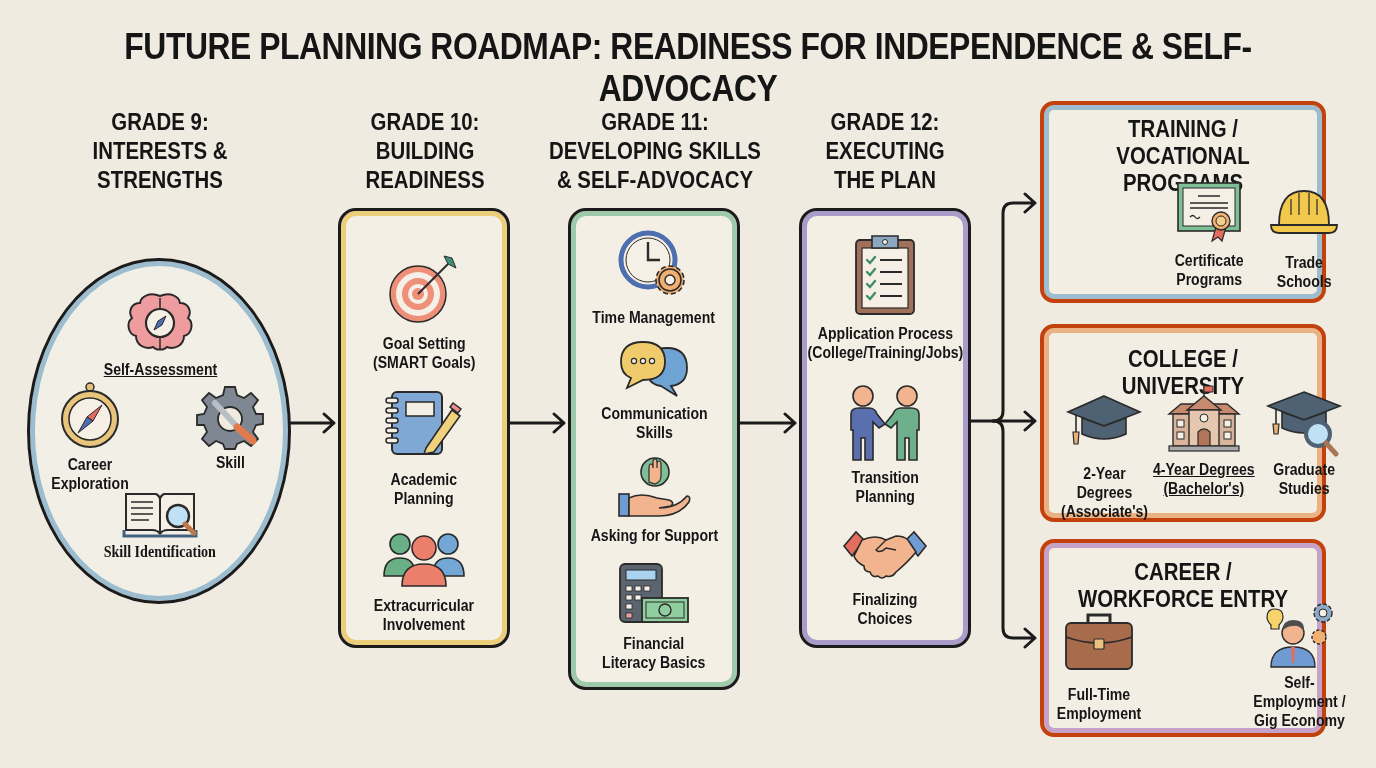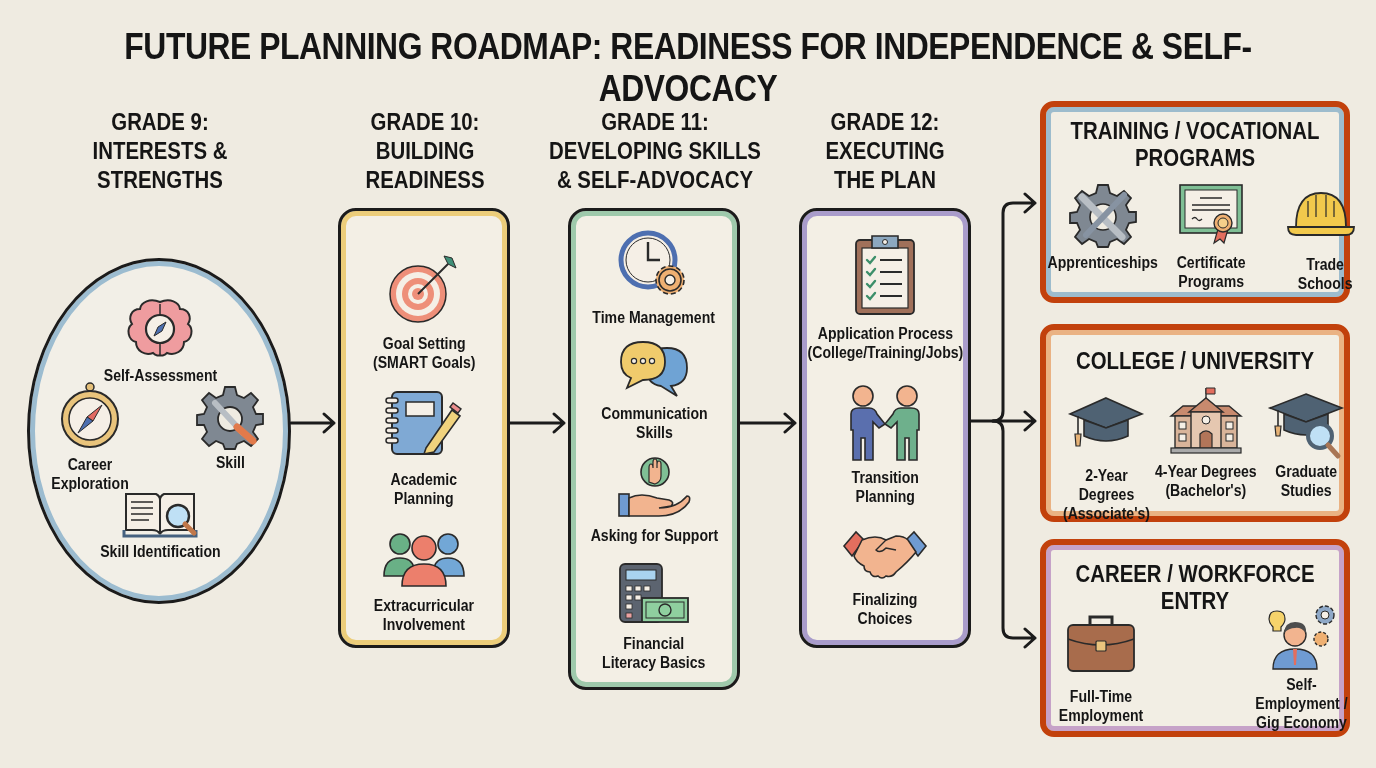--- a/index.html
+++ b/index.html
@@ -15,21 +15,21 @@
   .lbl { font-weight: 700; font-size: 16px; line-height: 19px; text-align: center; transform: scaleX(0.88); transform-origin: center; white-space: nowrap; }
 
   .oval { position: absolute; left: 27px; top: 258px; width: 264px; height: 346px; border-radius: 50%;
     border: 3px solid #1b1b1b; box-shadow: inset 0 0 0 5px #9cbcd0; background: #f2efe7; }
 
   .col { position: absolute; border: 3px solid #1b1b1b; border-radius: 18px; background: #f3efe5; }
   .col.g10 { left: 338px; top: 208px; width: 172px; height: 440px; box-shadow: inset 0 0 0 5px #eccd7a; }
   .col.g11 { left: 568px; top: 208px; width: 172px; height: 482px; box-shadow: inset 0 0 0 5px #9ec9ab; }
   .col.g12 { left: 799px; top: 208px; width: 172px; height: 440px; box-shadow: inset 0 0 0 5px #a99ccb; }
 
-  .outbox { position: absolute; left: 1040px; width: 310px; border: 6px solid #c2410c; border-radius: 14px; background: #f2eee4; }
+  .outbox { position: absolute; left: 1040px; width: 286px; border: 4px solid #c2410c; border-radius: 14px; background: #f2eee4; }
   .outbox.training { top: 101px; height: 202px; box-shadow: inset 0 0 0 5px #9dbccd; }
   .outbox.college { top: 324px; height: 198px; box-shadow: inset 0 0 0 5px #eab283; }
   .outbox.career { top: 539px; height: 198px; box-shadow: inset 0 0 0 5px #c6a2c8; }
   .outbox .ohead { position: absolute; left: 0; width: 100%; text-align: center; font-weight: 700; font-size: 24px; line-height: 27px;
     transform: scaleX(0.85); transform-origin: center top; }
 
   .item { position: absolute; display: flex; flex-direction: column; align-items: center; }
   .abs { position: absolute; }
   svg { display: block; overflow: visible; }
 </style>
@@ -65,21 +65,21 @@
     <path d="M510 423 H564 M554 414 L564 423 L554 432"></path>
     <path d="M740 423 H795 M785 414 L795 423 L785 432"></path>
     <path d="M971 421 H993 Q1003 421 1003 411 V213 Q1003 203 1013 203 H1035 M1025 194 L1035 203 L1025 212"></path>
     <path d="M993 421 H1035 M1025 412 L1035 421 L1025 430"></path>
     <path d="M993 421 Q1003 421 1003 431 V628 Q1003 638 1013 638 H1035 M1025 629 L1035 638 L1025 647"></path>
   </g>
 </svg>
 
 <div class="oval"></div>
 
-<div class="item" style="left:100px; top:298px; width:120px;">
+<div class="item" style="left:100px; top:292px; width:120px;text-decoration:underline;">
   <svg width="70" height="62" viewBox="0 0 70 62">
     <path d="M35 4 C25 0 16 4 15 11 C6 11 3 20 7 26 C1 31 3 42 11 44 C11 53 20 58 28 55 C31 58 34 58 35 57 C36 58 39 58 42 55 C50 58 59 53 59 44 C67 42 69 31 63 26 C67 20 64 11 55 11 C54 4 45 0 35 4 Z" fill="#ef9c9f" stroke="#2a2a2a" stroke-width="2"></path>
     <path d="M35 6 V56" stroke="#2a2a2a" stroke-width="1.5"></path>
     <circle cx="35" cy="31" r="14" fill="#f5efe6" stroke="#2a2a2a" stroke-width="2.2"></circle>
     <path d="M41 24 L37 33 L29 38 L33 29 Z" fill="#4d6fb0" stroke="#2a2a2a" stroke-width="1"></path>
   </svg>
   <div class="lbl" style="margin-top:6px;">Self-Assessment</div>
 </div>
 
 <div class="item" style="left:40px; top:383px; width:100px;">
@@ -101,21 +101,21 @@
     <g fill="#7f8892" stroke="#2a2a2a" stroke-width="1.8">
       <path d="M28 2 H38 L40 10 L47 13 L54 8 L61 15 L56 22 L59 29 H66 V39 L59 40 L56 47 L61 54 L54 61 L47 56 L40 59 L38 64 H28 L26 59 L19 56 L12 61 L5 54 L10 47 L7 40 H0 V30 L7 29 L10 22 L5 15 L12 8 L19 13 L26 10 Z"></path>
     </g>
     <circle cx="33" cy="34" r="12" fill="#efebe1" stroke="#2a2a2a" stroke-width="1.8"></circle>
     <path d="M18 18 L46 48" stroke="#b8bec4" stroke-width="6" stroke-linecap="round"></path>
     <path d="M40 42 L56 56" stroke="#e27a4b" stroke-width="7" stroke-linecap="round"></path>
   </svg>
   <div class="lbl" style="margin-top:4px;">Skill</div>
 </div>
 
-<div class="item" style="left:90px; top:486px; width:140px;">
+<div class="item" style="left:90px; top:486px; width:140px;font-family:Liberation Serif, serif;">
   <svg width="76" height="52" viewBox="0 0 76 52">
     <path d="M4 8 H34 Q38 10 38 14 V48 Q36 44 30 44 H4 Z" fill="#f5efe6" stroke="#2a2a2a" stroke-width="2"></path>
     <path d="M72 8 H42 Q38 10 38 14 V48 Q40 44 46 44 H72 Z" fill="#f5efe6" stroke="#2a2a2a" stroke-width="2"></path>
     <path d="M2 44 V50 H74 V44" fill="none" stroke="#44607f" stroke-width="3"></path>
     <g stroke="#2a2a2a" stroke-width="1.3">
         <path d="M9 16 H31 M9 22 H31 M9 28 H31 M9 34 H27"></path>
       </g>
     <circle cx="56" cy="30" r="11" fill="#bfe0f5" stroke="#2a2a2a" stroke-width="2.4"></circle>
     <path d="M63 38 L72 47" stroke="#c0774a" stroke-width="5" stroke-linecap="round"></path>
   </svg>
@@ -288,47 +288,38 @@
     <div>Finalizing</div>
     <div>Choices</div>
   </div>
 </div>
 
 <div class="outbox training">
   <div class="ohead" style="top:10px;">
     <div>TRAINING / VOCATIONAL</div>
     <div>PROGRAMS</div>
   </div>
-  <div class="item" style="left:2px; top:76px; width:110px;">
-    <svg width="66" height="64" viewBox="0 0 66 64">
-      <path d="M28 2 H38 L40 10 L47 13 L54 8 L61 15 L56 22 L59 29 H66 V39 L59 40 L56 47 L61 54 L54 61 L47 56 L40 59 L38 64 H28 L26 59 L19 56 L12 61 L5 54 L10 47 L7 40 H0 V30 L7 29 L10 22 L5 15 L12 8 L19 13 L26 10 Z" fill="#7f8892" stroke="#2a2a2a" stroke-width="1.8"></path>
-      <circle cx="33" cy="34" r="13" fill="#efebe1" stroke="#2a2a2a" stroke-width="1.6"></circle>
-      <path d="M12 14 L52 54" stroke="#b8bec4" stroke-width="7" stroke-linecap="round"></path>
-      <path d="M54 12 L16 52" stroke="#8793a2" stroke-width="6" stroke-linecap="round"></path>
-    </svg>
-    <div class="lbl" style="margin-top:6px;">Apprenticeships</div>
-  </div>
   <div class="item" style="left:115px; top:76px; width:100px;">
     <svg width="66" height="62" viewBox="0 0 66 62">
       <rect x="2" y="2" width="62" height="48" fill="#7fbf95" stroke="#2a2a2a" stroke-width="1.6"></rect>
       <rect x="7" y="7" width="52" height="38" fill="#f5efe6" stroke="#2a2a2a" stroke-width="1"></rect>
       <g stroke="#2a2a2a" stroke-width="1.3">
           <path d="M22 15 H44 M14 22 H52 M14 27 H52"></path>
           <path d="M14 36 Q17 33 19 36 T24 36" fill="none"></path>
         </g>
       <path d="M40 46 L36 60 L42 56 L46 60 L50 46 Z" fill="#e36e5e" stroke="#2a2a2a" stroke-width="1.2"></path>
       <circle cx="45" cy="40" r="9" fill="#efb072" stroke="#2a2a2a" stroke-width="1.4"></circle>
       <circle cx="45" cy="40" r="5" fill="#f6d08a" stroke="#2a2a2a" stroke-width="1"></circle>
     </svg>
     <div class="lbl" style="margin-top:8px;">
       <div>Certificate</div>
       <div>Programs</div>
     </div>
   </div>
-  <div class="item" style="left:210px; top:80px; width:100px;align-items:flex-end;">
+  <div class="item" style="left:210px; top:80px; width:100px;">
     <svg width="70" height="56" viewBox="0 0 70 56">
       <path d="M10 40 Q10 6 35 6 Q60 6 60 40 Z" fill="#f2c94c" stroke="#2a2a2a" stroke-width="1.8"></path>
       <path d="M2 40 H68 Q68 48 60 48 H10 Q2 48 2 40 Z" fill="#f2c94c" stroke="#2a2a2a" stroke-width="1.8"></path>
       <path d="M30 8 V30 M40 8 V30 M22 14 V30 M48 14 V30" stroke="#2a2a2a" stroke-width="1.2"></path>
     </svg>
     <div class="lbl" style="margin-top:12px;">
       <div>Trade</div>
       <div>Schools</div>
     </div>
   </div>
@@ -344,21 +335,21 @@
       <path d="M16 26 V42 Q38 52 60 42 V26 L38 34 Z" fill="#4f6273" stroke="#2a2a2a" stroke-width="1.6"></path>
       <path d="M10 22 V40" stroke="#2a2a2a" stroke-width="1.6"></path>
       <path d="M7 40 H13 L12 52 H8 Z" fill="#e6b276" stroke="#2a2a2a" stroke-width="1.2"></path>
     </svg>
     <div class="lbl" style="margin-top:14px;">
       <div>2-Year</div>
       <div>Degrees</div>
       <div>(Associate's)</div>
     </div>
   </div>
-  <div class="item" style="left:105px; top:56px; width:110px;">
+  <div class="item" style="left:105px; top:56px; width:110px;text-decoration:underline;">
     <svg width="74" height="70" viewBox="0 0 74 70">
       <path d="M37 2 V12" stroke="#2a2a2a" stroke-width="1.4"></path>
       <path d="M37 2 H46 V8 H37 Z" fill="#e36e5e" stroke="#2a2a2a" stroke-width="1"></path>
       <path d="M2 30 L14 20 H60 L72 30 Z" fill="#c88a6e" stroke="#2a2a2a" stroke-width="1.4"></path>
       <path d="M20 26 L37 12 L54 26 Z" fill="#c88a6e" stroke="#2a2a2a" stroke-width="1.4"></path>
       <rect x="6" y="30" width="62" height="32" fill="#d9b49a" stroke="#2a2a2a" stroke-width="1.4"></rect>
       <rect x="22" y="26" width="30" height="36" fill="#e5c7b0" stroke="#2a2a2a" stroke-width="1.4"></rect>
       <circle cx="37" cy="34" r="4" fill="#f5efe6" stroke="#2a2a2a"></circle>
       <path d="M31 62 V48 Q37 42 43 48 V62 Z" fill="#b27559" stroke="#2a2a2a" stroke-width="1.2"></path>
       <g fill="#f5efe6" stroke="#2a2a2a" stroke-width="1">

